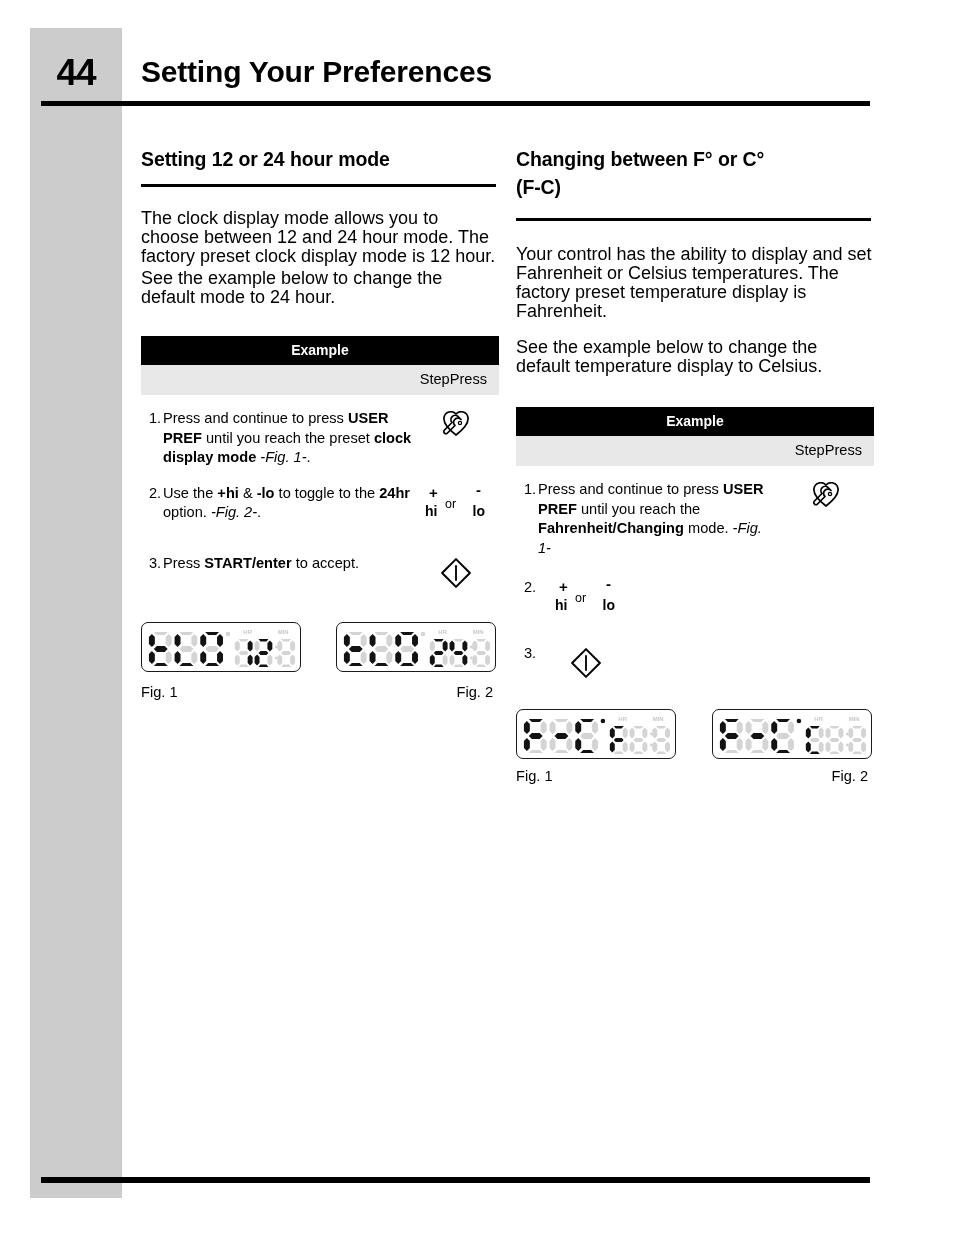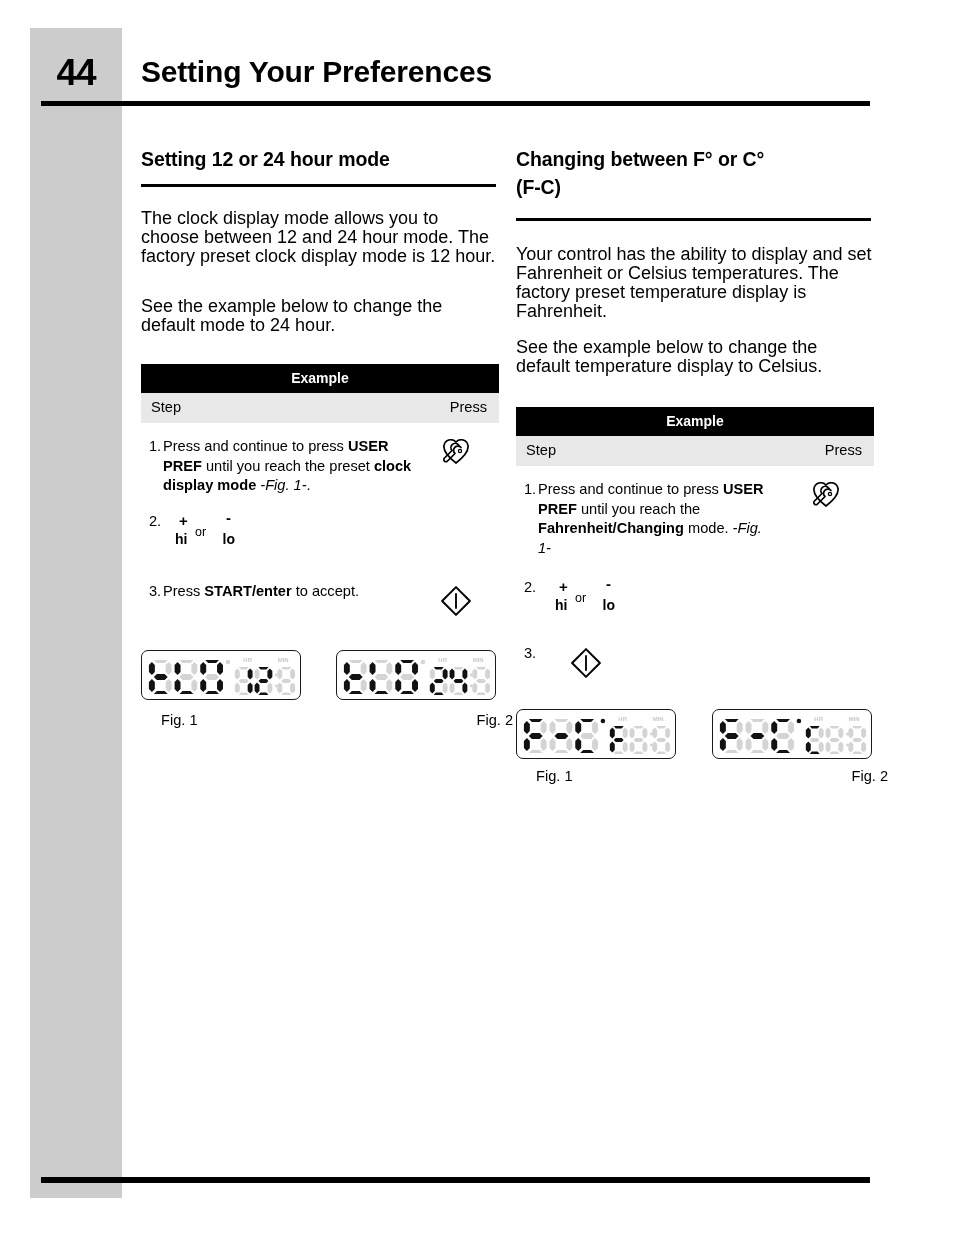--- a/index.html
+++ b/index.html
@@ -85,41 +85,41 @@
   }
   .col-left .sec-head-rule  { width: 355px; margin-top: 11px; }
   .col-right .sec-head-rule { width: 355px; margin-top: 17px; }
 
   .para {
     font-size: 18px;
     line-height: 19px;
     margin: 0;
   }
   .col-left .para-1  { margin-top: 22px; }
-  .col-left .para-2  { margin-top: 31px; }
+  .col-left .para-2  { margin-top: 3px; }
   .col-right .para-1 { margin-top: 24px; }
   .col-right .para-2 { margin-top: 17px; }
 
   
   .example-table { width: 358px; }
   .col-left  .example-table { margin-top: 29px; }
   .col-right .example-table { margin-top: 31px; }
 
   .tbl-title {
     background: #000000;
     color: #ffffff;
     font-size: 14px;
     font-weight: bold;
     text-align: center;
     padding: 6px 0 7px 0;
   }
   .tbl-subhead {
     background: #e8e8e8;
     display: flex;
-    justify-content: space-between;
+    justify-content: flex-end;
     font-size: 14.6px;
     padding: 6px 12px 8px 10px;
   }
 
   .steps { margin-top: 14px; }
   .step-row {
     display: flex;
     align-items: flex-start;
     min-height: 46px;
   }
@@ -196,21 +196,20 @@
   .lbl-off { fill: #c9c9c9; }
 
   .fig-caps {
     position: absolute;
     top: 62px;
     left: 0;
     width: 358px;
     display: flex;
     justify-content: space-between;
     font-size: 14.6px;
-    margin-left: 20px;
   }
   .col-right .fig-caps { top: 59px; }
   .fig-caps .cap-right { padding-right: 6px; text-align: right; }
 </style>
 </head>
 <body>
 
 <div class="gray-band"></div>
 <div class="page-number">44</div>
 <div class="page-title">Setting Your Preferences</div>
@@ -231,20 +230,222 @@
       <span>Step</span>
       <span>Press</span>
     </div>
   </div>
 
   <div class="steps">
 
     <div class="step-row step-1">
       <div class="step-num">1.</div>
       <div class="step-text"><span>Press and continue to press </span><b>USER PREF</b><span> until you reach the preset </span><b>clock display mode</b><span> </span><i>-Fig. 1-</i><span>.</span></div>
+      <div class="press-cell">
+        <svg class="icon-userpref" viewBox="0 0 60 52">
+          <path d="M30 6 C22 -2 8 1 6 13 C4 25 16 37 30 48 C44 37 56 25 54 13 C52 1 38 -2 30 6 Z" fill="none" stroke="#000" stroke-width="3.4"></path>
+          <path d="M40 17 a8.5 8.5 0 1 0 -12 12 L12 45 a4.5 4.5 0 0 1 -6 -6 L22 23 a8.5 8.5 0 0 1 12 -12 Z" fill="none" stroke="#000" stroke-width="3.4" stroke-linejoin="round"></path>
+          <circle cx="38" cy="24" r="3.2" fill="none" stroke="#000" stroke-width="2.6"></circle>
+        </svg>
+      </div>
+    </div>
+
+    <div class="step-row step-2">
+      <div class="step-num">2.</div>
+      <div class="step-text"><span>Use the </span><b>+hi</b><span> &amp; </span><b>-lo</b><span> to toggle to the </span><b>24hr</b><span> option. </span><i>-Fig. 2-</i><span>.</span></div>
+      <div class="press-cell">
+        <div class="icon-hilo">
+          <span class="plus">+</span>
+          <span class="minus">-</span>
+          <span class="hi">hi</span>
+          <span class="or">or</span>
+          <span class="lo">lo</span>
+        </div>
+      </div>
+    </div>
+
+    <div class="step-row step-3">
+      <div class="step-num">3.</div>
+      <div class="step-text"><span>Press </span><b>START/enter</b><span> to accept.</span></div>
+      <div class="press-cell">
+        <svg class="icon-start" viewBox="0 0 44 44">
+          <path d="M22 4 L40 22 L22 40 L4 22 Z" fill="none" stroke="#000" stroke-width="2.6" stroke-linejoin="round"></path>
+          <line x1="22" y1="12" x2="22" y2="32" stroke="#000" stroke-width="2.4"></line>
+        </svg>
+      </div>
+    </div>
+  </div>
+
+  <div class="figs">
+
+    <div class="lcd lcd-a">
+      <svg viewBox="0 0 160 48" preserveAspectRatio="none">
+
+        <g>
+          <polygon class="seg-off" points="12,9 26,9 23,12 15,12"></polygon>
+          <polygon class="seg-on" points="10,11 13,14 13,21 10,24 7,21 7,14"></polygon>
+          <polygon class="seg-off" points="27,11 30,14 30,21 27,24 24,21 24,14"></polygon>
+          <polygon class="seg-on" points="12,26 15,23 23,23 26,26 23,29 15,29"></polygon>
+          <polygon class="seg-on" points="10,28 13,31 13,38 10,41 7,38 7,31"></polygon>
+          <polygon class="seg-off" points="27,28 30,31 30,38 27,41 24,38 24,31"></polygon>
+          <polygon class="seg-on" points="12,43 26,43 23,40 15,40"></polygon>
+        </g>
+
+        <g>
+          <polygon class="seg-off" points="38,9 52,9 49,12 41,12"></polygon>
+          <polygon class="seg-on" points="36,11 39,14 39,21 36,24 33,21 33,14"></polygon>
+          <polygon class="seg-off" points="53,11 56,14 56,21 53,24 50,21 50,14"></polygon>
+          <polygon class="seg-off" points="38,26 41,23 49,23 52,26 49,29 41,29"></polygon>
+          <polygon class="seg-on" points="36,28 39,31 39,38 36,41 33,38 33,31"></polygon>
+          <polygon class="seg-off" points="53,28 56,31 56,38 53,41 50,38 50,31"></polygon>
+          <polygon class="seg-on" points="38,43 52,43 49,40 41,40"></polygon>
+        </g>
+
+        <g>
+          <polygon class="seg-on" points="64,9 78,9 75,12 67,12"></polygon>
+          <polygon class="seg-on" points="62,11 65,14 65,21 62,24 59,21 59,14"></polygon>
+          <polygon class="seg-on" points="79,11 82,14 82,21 79,24 76,21 76,14"></polygon>
+          <polygon class="seg-off" points="64,26 67,23 75,23 78,26 75,29 67,29"></polygon>
+          <polygon class="seg-on" points="62,28 65,31 65,38 62,41 59,38 59,31"></polygon>
+          <polygon class="seg-on" points="79,28 82,31 82,38 79,41 76,38 76,31"></polygon>
+          <polygon class="seg-on" points="64,43 78,43 75,40 67,40"></polygon>
+        </g>
+        <circle class="seg-off" cx="87" cy="11" r="2.3"></circle>
+        <text class="lbl-off" x="107" y="11" font-family="Liberation Sans, sans-serif" font-size="6" font-weight="bold" text-anchor="middle">HR</text>
+        <text class="lbl-off" x="143" y="11" font-family="Liberation Sans, sans-serif" font-size="6" font-weight="bold" text-anchor="middle">MIN</text>
+
+        <g>
+          <polygon class="seg-off" points="98,16 108,16 106,18.5 100,18.5"></polygon>
+          <polygon class="seg-off" points="96.5,17.5 99,20 99,26 96.5,28.5 94,26 94,20"></polygon>
+          <polygon class="seg-on" points="109.5,17.5 112,20 112,26 109.5,28.5 107,26 107,20"></polygon>
+          <polygon class="seg-off" points="98,30 100,28 106,28 108,30 106,32 100,32"></polygon>
+          <polygon class="seg-off" points="96.5,31.5 99,34 99,40 96.5,42.5 94,40 94,34"></polygon>
+          <polygon class="seg-on" points="109.5,31.5 112,34 112,40 109.5,42.5 107,40 107,34"></polygon>
+          <polygon class="seg-off" points="98,44 108,44 106,41.5 100,41.5"></polygon>
+        </g>
+
+        <g>
+          <polygon class="seg-on" points="118,16 128,16 126,18.5 120,18.5"></polygon>
+          <polygon class="seg-off" points="116.5,17.5 119,20 119,26 116.5,28.5 114,26 114,20"></polygon>
+          <polygon class="seg-on" points="129.5,17.5 132,20 132,26 129.5,28.5 127,26 127,20"></polygon>
+          <polygon class="seg-on" points="118,30 120,28 126,28 128,30 126,32 120,32"></polygon>
+          <polygon class="seg-on" points="116.5,31.5 119,34 119,40 116.5,42.5 114,40 114,34"></polygon>
+          <polygon class="seg-off" points="129.5,31.5 132,34 132,40 129.5,42.5 127,40 127,34"></polygon>
+          <polygon class="seg-on" points="118,44 128,44 126,41.5 120,41.5"></polygon>
+        </g>
+        <circle class="seg-off" cx="136" cy="24" r="1.4"></circle>
+        <circle class="seg-off" cx="136" cy="35" r="1.4"></circle>
+
+        <g>
+          <polygon class="seg-off" points="141,16 151,16 149,18.5 143,18.5"></polygon>
+          <polygon class="seg-off" points="139.5,17.5 142,20 142,26 139.5,28.5 137,26 137,20"></polygon>
+          <polygon class="seg-off" points="152.5,17.5 155,20 155,26 152.5,28.5 150,26 150,20"></polygon>
+          <polygon class="seg-off" points="141,30 143,28 149,28 151,30 149,32 143,32"></polygon>
+          <polygon class="seg-off" points="139.5,31.5 142,34 142,40 139.5,42.5 137,40 137,34"></polygon>
+          <polygon class="seg-off" points="152.5,31.5 155,34 155,40 152.5,42.5 150,40 150,34"></polygon>
+          <polygon class="seg-off" points="141,44 151,44 149,41.5 143,41.5"></polygon>
+        </g>
+      </svg>
+    </div>
+
+    <div class="lcd lcd-b">
+      <svg viewBox="0 0 160 48" preserveAspectRatio="none">
+        <g>
+          <polygon class="seg-off" points="12,9 26,9 23,12 15,12"></polygon>
+          <polygon class="seg-on" points="10,11 13,14 13,21 10,24 7,21 7,14"></polygon>
+          <polygon class="seg-off" points="27,11 30,14 30,21 27,24 24,21 24,14"></polygon>
+          <polygon class="seg-on" points="12,26 15,23 23,23 26,26 23,29 15,29"></polygon>
+          <polygon class="seg-on" points="10,28 13,31 13,38 10,41 7,38 7,31"></polygon>
+          <polygon class="seg-off" points="27,28 30,31 30,38 27,41 24,38 24,31"></polygon>
+          <polygon class="seg-on" points="12,43 26,43 23,40 15,40"></polygon>
+        </g>
+        <g>
+          <polygon class="seg-off" points="38,9 52,9 49,12 41,12"></polygon>
+          <polygon class="seg-on" points="36,11 39,14 39,21 36,24 33,21 33,14"></polygon>
+          <polygon class="seg-off" points="53,11 56,14 56,21 53,24 50,21 50,14"></polygon>
+          <polygon class="seg-off" points="38,26 41,23 49,23 52,26 49,29 41,29"></polygon>
+          <polygon class="seg-on" points="36,28 39,31 39,38 36,41 33,38 33,31"></polygon>
+          <polygon class="seg-off" points="53,28 56,31 56,38 53,41 50,38 50,31"></polygon>
+          <polygon class="seg-on" points="38,43 52,43 49,40 41,40"></polygon>
+        </g>
+        <g>
+          <polygon class="seg-on" points="64,9 78,9 75,12 67,12"></polygon>
+          <polygon class="seg-on" points="62,11 65,14 65,21 62,24 59,21 59,14"></polygon>
+          <polygon class="seg-on" points="79,11 82,14 82,21 79,24 76,21 76,14"></polygon>
+          <polygon class="seg-off" points="64,26 67,23 75,23 78,26 75,29 67,29"></polygon>
+          <polygon class="seg-on" points="62,28 65,31 65,38 62,41 59,38 59,31"></polygon>
+          <polygon class="seg-on" points="79,28 82,31 82,38 79,41 76,38 76,31"></polygon>
+          <polygon class="seg-on" points="64,43 78,43 75,40 67,40"></polygon>
+        </g>
+        <circle class="seg-off" cx="87" cy="11" r="2.3"></circle>
+        <text class="lbl-off" x="107" y="11" font-family="Liberation Sans, sans-serif" font-size="6" font-weight="bold" text-anchor="middle">HR</text>
+        <text class="lbl-off" x="143" y="11" font-family="Liberation Sans, sans-serif" font-size="6" font-weight="bold" text-anchor="middle">MIN</text>
+
+        <g>
+          <polygon class="seg-on" points="98,16 108,16 106,18.5 100,18.5"></polygon>
+          <polygon class="seg-off" points="96.5,17.5 99,20 99,26 96.5,28.5 94,26 94,20"></polygon>
+          <polygon class="seg-on" points="109.5,17.5 112,20 112,26 109.5,28.5 107,26 107,20"></polygon>
+          <polygon class="seg-on" points="98,30 100,28 106,28 108,30 106,32 100,32"></polygon>
+          <polygon class="seg-on" points="96.5,31.5 99,34 99,40 96.5,42.5 94,40 94,34"></polygon>
+          <polygon class="seg-off" points="109.5,31.5 112,34 112,40 109.5,42.5 107,40 107,34"></polygon>
+          <polygon class="seg-on" points="98,44 108,44 106,41.5 100,41.5"></polygon>
+        </g>
+
+        <g>
+          <polygon class="seg-off" points="118,16 128,16 126,18.5 120,18.5"></polygon>
+          <polygon class="seg-on" points="116.5,17.5 119,20 119,26 116.5,28.5 114,26 114,20"></polygon>
+          <polygon class="seg-on" points="129.5,17.5 132,20 132,26 129.5,28.5 127,26 127,20"></polygon>
+          <polygon class="seg-on" points="118,30 120,28 126,28 128,30 126,32 120,32"></polygon>
+          <polygon class="seg-off" points="116.5,31.5 119,34 119,40 116.5,42.5 114,40 114,34"></polygon>
+          <polygon class="seg-on" points="129.5,31.5 132,34 132,40 129.5,42.5 127,40 127,34"></polygon>
+          <polygon class="seg-off" points="118,44 128,44 126,41.5 120,41.5"></polygon>
+        </g>
+        <circle class="seg-off" cx="136" cy="24" r="1.4"></circle>
+        <circle class="seg-off" cx="136" cy="35" r="1.4"></circle>
+        <g>
+          <polygon class="seg-off" points="141,16 151,16 149,18.5 143,18.5"></polygon>
+          <polygon class="seg-off" points="139.5,17.5 142,20 142,26 139.5,28.5 137,26 137,20"></polygon>
+          <polygon class="seg-off" points="152.5,17.5 155,20 155,26 152.5,28.5 150,26 150,20"></polygon>
+          <polygon class="seg-off" points="141,30 143,28 149,28 151,30 149,32 143,32"></polygon>
+          <polygon class="seg-off" points="139.5,31.5 142,34 142,40 139.5,42.5 137,40 137,34"></polygon>
+          <polygon class="seg-off" points="152.5,31.5 155,34 155,40 152.5,42.5 150,40 150,34"></polygon>
+          <polygon class="seg-off" points="141,44 151,44 149,41.5 143,41.5"></polygon>
+        </g>
+      </svg>
+    </div>
+
+    <div class="fig-caps">
+      <span>Fig. 1</span>
+      <span class="cap-right">Fig. 2</span>
+    </div>
+  </div>
+</div>
+
+<div class="col col-right">
+
+  <div class="sec-head">Changing between F° or C°</div>
+  <div class="sec-head">(F-C)</div>
+  <div class="sec-head-rule"></div>
+
+  <p class="para para-1">Your control has the ability to display and set Fahrenheit or Celsius temperatures. The factory preset temperature display is Fahrenheit.</p>
+  <p class="para para-2">See the example below to change the default temperature display to Celsius.</p>
+
+  <div class="example-table">
+    <div class="tbl-title">Example</div>
+    <div class="tbl-subhead">
+      <span>Step</span>
+      <span>Press</span>
+    </div>
+  </div>
+
+  <div class="steps">
+
+    <div class="step-row step-1">
+      <div class="step-num">1.</div>
+      <div class="step-text"><span>Press and continue to press </span><b>USER PREF</b><span> until you reach the </span><b>Fahrenheit/Changing</b><span> mode. </span><i>-Fig. 1-</i></div>
       <div class="press-cell">
         <svg class="icon-userpref" viewBox="0 0 60 52">
           <path d="M30 6 C22 -2 8 1 6 13 C4 25 16 37 30 48 C44 37 56 25 54 13 C52 1 38 -2 30 6 Z" fill="none" stroke="#000" stroke-width="3.4"></path>
           <path d="M40 17 a8.5 8.5 0 1 0 -12 12 L12 45 a4.5 4.5 0 0 1 -6 -6 L22 23 a8.5 8.5 0 0 1 12 -12 Z" fill="none" stroke="#000" stroke-width="3.4" stroke-linejoin="round"></path>
           <circle cx="38" cy="24" r="3.2" fill="none" stroke="#000" stroke-width="2.6"></circle>
         </svg>
       </div>
     </div>
 
     <div class="step-row step-2">
@@ -255,152 +456,148 @@
           <span class="minus">-</span>
           <span class="hi">hi</span>
           <span class="or">or</span>
           <span class="lo">lo</span>
         </div>
       </div>
     </div>
 
     <div class="step-row step-3">
       <div class="step-num">3.</div>
-      <div class="step-text"><span>Press </span><b>START/enter</b><span> to accept.</span></div>
       <div class="press-cell">
         <svg class="icon-start" viewBox="0 0 44 44">
           <path d="M22 4 L40 22 L22 40 L4 22 Z" fill="none" stroke="#000" stroke-width="2.6" stroke-linejoin="round"></path>
           <line x1="22" y1="12" x2="22" y2="32" stroke="#000" stroke-width="2.4"></line>
         </svg>
       </div>
     </div>
   </div>
 
   <div class="figs">
 
     <div class="lcd lcd-a">
       <svg viewBox="0 0 160 48" preserveAspectRatio="none">
 
         <g>
-          <polygon class="seg-off" points="12,9 26,9 23,12 15,12"></polygon>
+          <polygon class="seg-on" points="12,9 26,9 23,12 15,12"></polygon>
           <polygon class="seg-on" points="10,11 13,14 13,21 10,24 7,21 7,14"></polygon>
           <polygon class="seg-off" points="27,11 30,14 30,21 27,24 24,21 24,14"></polygon>
           <polygon class="seg-on" points="12,26 15,23 23,23 26,26 23,29 15,29"></polygon>
           <polygon class="seg-on" points="10,28 13,31 13,38 10,41 7,38 7,31"></polygon>
           <polygon class="seg-off" points="27,28 30,31 30,38 27,41 24,38 24,31"></polygon>
-          <polygon class="seg-on" points="12,43 26,43 23,40 15,40"></polygon>
+          <polygon class="seg-off" points="12,43 26,43 23,40 15,40"></polygon>
         </g>
 
         <g>
           <polygon class="seg-off" points="38,9 52,9 49,12 41,12"></polygon>
-          <polygon class="seg-on" points="36,11 39,14 39,21 36,24 33,21 33,14"></polygon>
+          <polygon class="seg-off" points="36,11 39,14 39,21 36,24 33,21 33,14"></polygon>
           <polygon class="seg-off" points="53,11 56,14 56,21 53,24 50,21 50,14"></polygon>
-          <polygon class="seg-off" points="38,26 41,23 49,23 52,26 49,29 41,29"></polygon>
-          <polygon class="seg-on" points="36,28 39,31 39,38 36,41 33,38 33,31"></polygon>
+          <polygon class="seg-on" points="38,26 41,23 49,23 52,26 49,29 41,29"></polygon>
+          <polygon class="seg-off" points="36,28 39,31 39,38 36,41 33,38 33,31"></polygon>
           <polygon class="seg-off" points="53,28 56,31 56,38 53,41 50,38 50,31"></polygon>
-          <polygon class="seg-on" points="38,43 52,43 49,40 41,40"></polygon>
+          <polygon class="seg-off" points="38,43 52,43 49,40 41,40"></polygon>
         </g>
 
         <g>
           <polygon class="seg-on" points="64,9 78,9 75,12 67,12"></polygon>
           <polygon class="seg-on" points="62,11 65,14 65,21 62,24 59,21 59,14"></polygon>
-          <polygon class="seg-on" points="79,11 82,14 82,21 79,24 76,21 76,14"></polygon>
+          <polygon class="seg-off" points="79,11 82,14 82,21 79,24 76,21 76,14"></polygon>
           <polygon class="seg-off" points="64,26 67,23 75,23 78,26 75,29 67,29"></polygon>
           <polygon class="seg-on" points="62,28 65,31 65,38 62,41 59,38 59,31"></polygon>
-          <polygon class="seg-on" points="79,28 82,31 82,38 79,41 76,38 76,31"></polygon>
+          <polygon class="seg-off" points="79,28 82,31 82,38 79,41 76,38 76,31"></polygon>
           <polygon class="seg-on" points="64,43 78,43 75,40 67,40"></polygon>
         </g>
-        <circle class="seg-off" cx="87" cy="11" r="2.3"></circle>
+        <circle class="seg-on" cx="87" cy="11" r="2.3"></circle>
         <text class="lbl-off" x="107" y="11" font-family="Liberation Sans, sans-serif" font-size="6" font-weight="bold" text-anchor="middle">HR</text>
         <text class="lbl-off" x="143" y="11" font-family="Liberation Sans, sans-serif" font-size="6" font-weight="bold" text-anchor="middle">MIN</text>
 
         <g>
-          <polygon class="seg-off" points="98,16 108,16 106,18.5 100,18.5"></polygon>
-          <polygon class="seg-off" points="96.5,17.5 99,20 99,26 96.5,28.5 94,26 94,20"></polygon>
-          <polygon class="seg-on" points="109.5,17.5 112,20 112,26 109.5,28.5 107,26 107,20"></polygon>
-          <polygon class="seg-off" points="98,30 100,28 106,28 108,30 106,32 100,32"></polygon>
-          <polygon class="seg-off" points="96.5,31.5 99,34 99,40 96.5,42.5 94,40 94,34"></polygon>
-          <polygon class="seg-on" points="109.5,31.5 112,34 112,40 109.5,42.5 107,40 107,34"></polygon>
+          <polygon class="seg-on" points="98,16 108,16 106,18.5 100,18.5"></polygon>
+          <polygon class="seg-on" points="96.5,17.5 99,20 99,26 96.5,28.5 94,26 94,20"></polygon>
+          <polygon class="seg-off" points="109.5,17.5 112,20 112,26 109.5,28.5 107,26 107,20"></polygon>
+          <polygon class="seg-on" points="98,30 100,28 106,28 108,30 106,32 100,32"></polygon>
+          <polygon class="seg-on" points="96.5,31.5 99,34 99,40 96.5,42.5 94,40 94,34"></polygon>
+          <polygon class="seg-off" points="109.5,31.5 112,34 112,40 109.5,42.5 107,40 107,34"></polygon>
           <polygon class="seg-off" points="98,44 108,44 106,41.5 100,41.5"></polygon>
         </g>
-
-        <g>
-          <polygon class="seg-on" points="118,16 128,16 126,18.5 120,18.5"></polygon>
+        <g>
+          <polygon class="seg-off" points="118,16 128,16 126,18.5 120,18.5"></polygon>
           <polygon class="seg-off" points="116.5,17.5 119,20 119,26 116.5,28.5 114,26 114,20"></polygon>
-          <polygon class="seg-on" points="129.5,17.5 132,20 132,26 129.5,28.5 127,26 127,20"></polygon>
-          <polygon class="seg-on" points="118,30 120,28 126,28 128,30 126,32 120,32"></polygon>
-          <polygon class="seg-on" points="116.5,31.5 119,34 119,40 116.5,42.5 114,40 114,34"></polygon>
+          <polygon class="seg-off" points="129.5,17.5 132,20 132,26 129.5,28.5 127,26 127,20"></polygon>
+          <polygon class="seg-off" points="118,30 120,28 126,28 128,30 126,32 120,32"></polygon>
+          <polygon class="seg-off" points="116.5,31.5 119,34 119,40 116.5,42.5 114,40 114,34"></polygon>
           <polygon class="seg-off" points="129.5,31.5 132,34 132,40 129.5,42.5 127,40 127,34"></polygon>
-          <polygon class="seg-on" points="118,44 128,44 126,41.5 120,41.5"></polygon>
+          <polygon class="seg-off" points="118,44 128,44 126,41.5 120,41.5"></polygon>
         </g>
         <circle class="seg-off" cx="136" cy="24" r="1.4"></circle>
         <circle class="seg-off" cx="136" cy="35" r="1.4"></circle>
-
         <g>
           <polygon class="seg-off" points="141,16 151,16 149,18.5 143,18.5"></polygon>
           <polygon class="seg-off" points="139.5,17.5 142,20 142,26 139.5,28.5 137,26 137,20"></polygon>
           <polygon class="seg-off" points="152.5,17.5 155,20 155,26 152.5,28.5 150,26 150,20"></polygon>
           <polygon class="seg-off" points="141,30 143,28 149,28 151,30 149,32 143,32"></polygon>
           <polygon class="seg-off" points="139.5,31.5 142,34 142,40 139.5,42.5 137,40 137,34"></polygon>
           <polygon class="seg-off" points="152.5,31.5 155,34 155,40 152.5,42.5 150,40 150,34"></polygon>
           <polygon class="seg-off" points="141,44 151,44 149,41.5 143,41.5"></polygon>
         </g>
       </svg>
     </div>
 
     <div class="lcd lcd-b">
       <svg viewBox="0 0 160 48" preserveAspectRatio="none">
         <g>
-          <polygon class="seg-off" points="12,9 26,9 23,12 15,12"></polygon>
+          <polygon class="seg-on" points="12,9 26,9 23,12 15,12"></polygon>
           <polygon class="seg-on" points="10,11 13,14 13,21 10,24 7,21 7,14"></polygon>
           <polygon class="seg-off" points="27,11 30,14 30,21 27,24 24,21 24,14"></polygon>
           <polygon class="seg-on" points="12,26 15,23 23,23 26,26 23,29 15,29"></polygon>
           <polygon class="seg-on" points="10,28 13,31 13,38 10,41 7,38 7,31"></polygon>
           <polygon class="seg-off" points="27,28 30,31 30,38 27,41 24,38 24,31"></polygon>
-          <polygon class="seg-on" points="12,43 26,43 23,40 15,40"></polygon>
+          <polygon class="seg-off" points="12,43 26,43 23,40 15,40"></polygon>
         </g>
         <g>
           <polygon class="seg-off" points="38,9 52,9 49,12 41,12"></polygon>
-          <polygon class="seg-on" points="36,11 39,14 39,21 36,24 33,21 33,14"></polygon>
+          <polygon class="seg-off" points="36,11 39,14 39,21 36,24 33,21 33,14"></polygon>
           <polygon class="seg-off" points="53,11 56,14 56,21 53,24 50,21 50,14"></polygon>
-          <polygon class="seg-off" points="38,26 41,23 49,23 52,26 49,29 41,29"></polygon>
-          <polygon class="seg-on" points="36,28 39,31 39,38 36,41 33,38 33,31"></polygon>
+          <polygon class="seg-on" points="38,26 41,23 49,23 52,26 49,29 41,29"></polygon>
+          <polygon class="seg-off" points="36,28 39,31 39,38 36,41 33,38 33,31"></polygon>
           <polygon class="seg-off" points="53,28 56,31 56,38 53,41 50,38 50,31"></polygon>
-          <polygon class="seg-on" points="38,43 52,43 49,40 41,40"></polygon>
+          <polygon class="seg-off" points="38,43 52,43 49,40 41,40"></polygon>
         </g>
         <g>
           <polygon class="seg-on" points="64,9 78,9 75,12 67,12"></polygon>
           <polygon class="seg-on" points="62,11 65,14 65,21 62,24 59,21 59,14"></polygon>
-          <polygon class="seg-on" points="79,11 82,14 82,21 79,24 76,21 76,14"></polygon>
+          <polygon class="seg-off" points="79,11 82,14 82,21 79,24 76,21 76,14"></polygon>
           <polygon class="seg-off" points="64,26 67,23 75,23 78,26 75,29 67,29"></polygon>
           <polygon class="seg-on" points="62,28 65,31 65,38 62,41 59,38 59,31"></polygon>
-          <polygon class="seg-on" points="79,28 82,31 82,38 79,41 76,38 76,31"></polygon>
+          <polygon class="seg-off" points="79,28 82,31 82,38 79,41 76,38 76,31"></polygon>
           <polygon class="seg-on" points="64,43 78,43 75,40 67,40"></polygon>
         </g>
-        <circle class="seg-off" cx="87" cy="11" r="2.3"></circle>
+        <circle class="seg-on" cx="87" cy="11" r="2.3"></circle>
         <text class="lbl-off" x="107" y="11" font-family="Liberation Sans, sans-serif" font-size="6" font-weight="bold" text-anchor="middle">HR</text>
         <text class="lbl-off" x="143" y="11" font-family="Liberation Sans, sans-serif" font-size="6" font-weight="bold" text-anchor="middle">MIN</text>
 
         <g>
           <polygon class="seg-on" points="98,16 108,16 106,18.5 100,18.5"></polygon>
-          <polygon class="seg-off" points="96.5,17.5 99,20 99,26 96.5,28.5 94,26 94,20"></polygon>
-          <polygon class="seg-on" points="109.5,17.5 112,20 112,26 109.5,28.5 107,26 107,20"></polygon>
-          <polygon class="seg-on" points="98,30 100,28 106,28 108,30 106,32 100,32"></polygon>
+          <polygon class="seg-on" points="96.5,17.5 99,20 99,26 96.5,28.5 94,26 94,20"></polygon>
+          <polygon class="seg-off" points="109.5,17.5 112,20 112,26 109.5,28.5 107,26 107,20"></polygon>
+          <polygon class="seg-off" points="98,30 100,28 106,28 108,30 106,32 100,32"></polygon>
           <polygon class="seg-on" points="96.5,31.5 99,34 99,40 96.5,42.5 94,40 94,34"></polygon>
           <polygon class="seg-off" points="109.5,31.5 112,34 112,40 109.5,42.5 107,40 107,34"></polygon>
           <polygon class="seg-on" points="98,44 108,44 106,41.5 100,41.5"></polygon>
         </g>
-
         <g>
           <polygon class="seg-off" points="118,16 128,16 126,18.5 120,18.5"></polygon>
-          <polygon class="seg-on" points="116.5,17.5 119,20 119,26 116.5,28.5 114,26 114,20"></polygon>
-          <polygon class="seg-on" points="129.5,17.5 132,20 132,26 129.5,28.5 127,26 127,20"></polygon>
-          <polygon class="seg-on" points="118,30 120,28 126,28 128,30 126,32 120,32"></polygon>
+          <polygon class="seg-off" points="116.5,17.5 119,20 119,26 116.5,28.5 114,26 114,20"></polygon>
+          <polygon class="seg-off" points="129.5,17.5 132,20 132,26 129.5,28.5 127,26 127,20"></polygon>
+          <polygon class="seg-off" points="118,30 120,28 126,28 128,30 126,32 120,32"></polygon>
           <polygon class="seg-off" points="116.5,31.5 119,34 119,40 116.5,42.5 114,40 114,34"></polygon>
-          <polygon class="seg-on" points="129.5,31.5 132,34 132,40 129.5,42.5 127,40 127,34"></polygon>
+          <polygon class="seg-off" points="129.5,31.5 132,34 132,40 129.5,42.5 127,40 127,34"></polygon>
           <polygon class="seg-off" points="118,44 128,44 126,41.5 120,41.5"></polygon>
         </g>
         <circle class="seg-off" cx="136" cy="24" r="1.4"></circle>
         <circle class="seg-off" cx="136" cy="35" r="1.4"></circle>
         <g>
           <polygon class="seg-off" points="141,16 151,16 149,18.5 143,18.5"></polygon>
           <polygon class="seg-off" points="139.5,17.5 142,20 142,26 139.5,28.5 137,26 137,20"></polygon>
           <polygon class="seg-off" points="152.5,17.5 155,20 155,26 152.5,28.5 150,26 150,20"></polygon>
           <polygon class="seg-off" points="141,30 143,28 149,28 151,30 149,32 143,32"></polygon>
           <polygon class="seg-off" points="139.5,31.5 142,34 142,40 139.5,42.5 137,40 137,34"></polygon>
@@ -410,208 +607,11 @@
       </svg>
     </div>
 
     <div class="fig-caps">
       <span>Fig. 1</span>
       <span class="cap-right">Fig. 2</span>
     </div>
   </div>
 </div>
 
-<div class="col col-right">
-
-  <div class="sec-head">Changing between F° or C°</div>
-  <div class="sec-head">(F-C)</div>
-  <div class="sec-head-rule"></div>
-
-  <p class="para para-1">Your control has the ability to display and set Fahrenheit or Celsius temperatures. The factory preset temperature display is Fahrenheit.</p>
-  <p class="para para-2">See the example below to change the default temperature display to Celsius.</p>
-
-  <div class="example-table">
-    <div class="tbl-title">Example</div>
-    <div class="tbl-subhead">
-      <span>Step</span>
-      <span>Press</span>
-    </div>
-  </div>
-
-  <div class="steps">
-
-    <div class="step-row step-1">
-      <div class="step-num">1.</div>
-      <div class="step-text"><span>Press and continue to press </span><b>USER PREF</b><span> until you reach the </span><b>Fahrenheit/Changing</b><span> mode. </span><i>-Fig. 1-</i></div>
-      <div class="press-cell">
-        <svg class="icon-userpref" viewBox="0 0 60 52">
-          <path d="M30 6 C22 -2 8 1 6 13 C4 25 16 37 30 48 C44 37 56 25 54 13 C52 1 38 -2 30 6 Z" fill="none" stroke="#000" stroke-width="3.4"></path>
-          <path d="M40 17 a8.5 8.5 0 1 0 -12 12 L12 45 a4.5 4.5 0 0 1 -6 -6 L22 23 a8.5 8.5 0 0 1 12 -12 Z" fill="none" stroke="#000" stroke-width="3.4" stroke-linejoin="round"></path>
-          <circle cx="38" cy="24" r="3.2" fill="none" stroke="#000" stroke-width="2.6"></circle>
-        </svg>
-      </div>
-    </div>
-
-    <div class="step-row step-2">
-      <div class="step-num">2.</div>
-      <div class="press-cell">
-        <div class="icon-hilo">
-          <span class="plus">+</span>
-          <span class="minus">-</span>
-          <span class="hi">hi</span>
-          <span class="or">or</span>
-          <span class="lo">lo</span>
-        </div>
-      </div>
-    </div>
-
-    <div class="step-row step-3">
-      <div class="step-num">3.</div>
-      <div class="press-cell">
-        <svg class="icon-start" viewBox="0 0 44 44">
-          <path d="M22 4 L40 22 L22 40 L4 22 Z" fill="none" stroke="#000" stroke-width="2.6" stroke-linejoin="round"></path>
-          <line x1="22" y1="12" x2="22" y2="32" stroke="#000" stroke-width="2.4"></line>
-        </svg>
-      </div>
-    </div>
-  </div>
-
-  <div class="figs">
-
-    <div class="lcd lcd-a">
-      <svg viewBox="0 0 160 48" preserveAspectRatio="none">
-
-        <g>
-          <polygon class="seg-on" points="12,9 26,9 23,12 15,12"></polygon>
-          <polygon class="seg-on" points="10,11 13,14 13,21 10,24 7,21 7,14"></polygon>
-          <polygon class="seg-off" points="27,11 30,14 30,21 27,24 24,21 24,14"></polygon>
-          <polygon class="seg-on" points="12,26 15,23 23,23 26,26 23,29 15,29"></polygon>
-          <polygon class="seg-on" points="10,28 13,31 13,38 10,41 7,38 7,31"></polygon>
-          <polygon class="seg-off" points="27,28 30,31 30,38 27,41 24,38 24,31"></polygon>
-          <polygon class="seg-off" points="12,43 26,43 23,40 15,40"></polygon>
-        </g>
-
-        <g>
-          <polygon class="seg-off" points="38,9 52,9 49,12 41,12"></polygon>
-          <polygon class="seg-off" points="36,11 39,14 39,21 36,24 33,21 33,14"></polygon>
-          <polygon class="seg-off" points="53,11 56,14 56,21 53,24 50,21 50,14"></polygon>
-          <polygon class="seg-on" points="38,26 41,23 49,23 52,26 49,29 41,29"></polygon>
-          <polygon class="seg-off" points="36,28 39,31 39,38 36,41 33,38 33,31"></polygon>
-          <polygon class="seg-off" points="53,28 56,31 56,38 53,41 50,38 50,31"></polygon>
-          <polygon class="seg-off" points="38,43 52,43 49,40 41,40"></polygon>
-        </g>
-
-        <g>
-          <polygon class="seg-on" points="64,9 78,9 75,12 67,12"></polygon>
-          <polygon class="seg-on" points="62,11 65,14 65,21 62,24 59,21 59,14"></polygon>
-          <polygon class="seg-off" points="79,11 82,14 82,21 79,24 76,21 76,14"></polygon>
-          <polygon class="seg-off" points="64,26 67,23 75,23 78,26 75,29 67,29"></polygon>
-          <polygon class="seg-on" points="62,28 65,31 65,38 62,41 59,38 59,31"></polygon>
-          <polygon class="seg-off" points="79,28 82,31 82,38 79,41 76,38 76,31"></polygon>
-          <polygon class="seg-on" points="64,43 78,43 75,40 67,40"></polygon>
-        </g>
-        <circle class="seg-on" cx="87" cy="11" r="2.3"></circle>
-        <text class="lbl-off" x="107" y="11" font-family="Liberation Sans, sans-serif" font-size="6" font-weight="bold" text-anchor="middle">HR</text>
-        <text class="lbl-off" x="143" y="11" font-family="Liberation Sans, sans-serif" font-size="6" font-weight="bold" text-anchor="middle">MIN</text>
-
-        <g>
-          <polygon class="seg-on" points="98,16 108,16 106,18.5 100,18.5"></polygon>
-          <polygon class="seg-on" points="96.5,17.5 99,20 99,26 96.5,28.5 94,26 94,20"></polygon>
-          <polygon class="seg-off" points="109.5,17.5 112,20 112,26 109.5,28.5 107,26 107,20"></polygon>
-          <polygon class="seg-on" points="98,30 100,28 106,28 108,30 106,32 100,32"></polygon>
-          <polygon class="seg-on" points="96.5,31.5 99,34 99,40 96.5,42.5 94,40 94,34"></polygon>
-          <polygon class="seg-off" points="109.5,31.5 112,34 112,40 109.5,42.5 107,40 107,34"></polygon>
-          <polygon class="seg-off" points="98,44 108,44 106,41.5 100,41.5"></polygon>
-        </g>
-        <g>
-          <polygon class="seg-off" points="118,16 128,16 126,18.5 120,18.5"></polygon>
-          <polygon class="seg-off" points="116.5,17.5 119,20 119,26 116.5,28.5 114,26 114,20"></polygon>
-          <polygon class="seg-off" points="129.5,17.5 132,20 132,26 129.5,28.5 127,26 127,20"></polygon>
-          <polygon class="seg-off" points="118,30 120,28 126,28 128,30 126,32 120,32"></polygon>
-          <polygon class="seg-off" points="116.5,31.5 119,34 119,40 116.5,42.5 114,40 114,34"></polygon>
-          <polygon class="seg-off" points="129.5,31.5 132,34 132,40 129.5,42.5 127,40 127,34"></polygon>
-          <polygon class="seg-off" points="118,44 128,44 126,41.5 120,41.5"></polygon>
-        </g>
-        <circle class="seg-off" cx="136" cy="24" r="1.4"></circle>
-        <circle class="seg-off" cx="136" cy="35" r="1.4"></circle>
-        <g>
-          <polygon class="seg-off" points="141,16 151,16 149,18.5 143,18.5"></polygon>
-          <polygon class="seg-off" points="139.5,17.5 142,20 142,26 139.5,28.5 137,26 137,20"></polygon>
-          <polygon class="seg-off" points="152.5,17.5 155,20 155,26 152.5,28.5 150,26 150,20"></polygon>
-          <polygon class="seg-off" points="141,30 143,28 149,28 151,30 149,32 143,32"></polygon>
-          <polygon class="seg-off" points="139.5,31.5 142,34 142,40 139.5,42.5 137,40 137,34"></polygon>
-          <polygon class="seg-off" points="152.5,31.5 155,34 155,40 152.5,42.5 150,40 150,34"></polygon>
-          <polygon class="seg-off" points="141,44 151,44 149,41.5 143,41.5"></polygon>
-        </g>
-      </svg>
-    </div>
-
-    <div class="lcd lcd-b">
-      <svg viewBox="0 0 160 48" preserveAspectRatio="none">
-        <g>
-          <polygon class="seg-on" points="12,9 26,9 23,12 15,12"></polygon>
-          <polygon class="seg-on" points="10,11 13,14 13,21 10,24 7,21 7,14"></polygon>
-          <polygon class="seg-off" points="27,11 30,14 30,21 27,24 24,21 24,14"></polygon>
-          <polygon class="seg-on" points="12,26 15,23 23,23 26,26 23,29 15,29"></polygon>
-          <polygon class="seg-on" points="10,28 13,31 13,38 10,41 7,38 7,31"></polygon>
-          <polygon class="seg-off" points="27,28 30,31 30,38 27,41 24,38 24,31"></polygon>
-          <polygon class="seg-off" points="12,43 26,43 23,40 15,40"></polygon>
-        </g>
-        <g>
-          <polygon class="seg-off" points="38,9 52,9 49,12 41,12"></polygon>
-          <polygon class="seg-off" points="36,11 39,14 39,21 36,24 33,21 33,14"></polygon>
-          <polygon class="seg-off" points="53,11 56,14 56,21 53,24 50,21 50,14"></polygon>
-          <polygon class="seg-on" points="38,26 41,23 49,23 52,26 49,29 41,29"></polygon>
-          <polygon class="seg-off" points="36,28 39,31 39,38 36,41 33,38 33,31"></polygon>
-          <polygon class="seg-off" points="53,28 56,31 56,38 53,41 50,38 50,31"></polygon>
-          <polygon class="seg-off" points="38,43 52,43 49,40 41,40"></polygon>
-        </g>
-        <g>
-          <polygon class="seg-on" points="64,9 78,9 75,12 67,12"></polygon>
-          <polygon class="seg-on" points="62,11 65,14 65,21 62,24 59,21 59,14"></polygon>
-          <polygon class="seg-off" points="79,11 82,14 82,21 79,24 76,21 76,14"></polygon>
-          <polygon class="seg-off" points="64,26 67,23 75,23 78,26 75,29 67,29"></polygon>
-          <polygon class="seg-on" points="62,28 65,31 65,38 62,41 59,38 59,31"></polygon>
-          <polygon class="seg-off" points="79,28 82,31 82,38 79,41 76,38 76,31"></polygon>
-          <polygon class="seg-on" points="64,43 78,43 75,40 67,40"></polygon>
-        </g>
-        <circle class="seg-on" cx="87" cy="11" r="2.3"></circle>
-        <text class="lbl-off" x="107" y="11" font-family="Liberation Sans, sans-serif" font-size="6" font-weight="bold" text-anchor="middle">HR</text>
-        <text class="lbl-off" x="143" y="11" font-family="Liberation Sans, sans-serif" font-size="6" font-weight="bold" text-anchor="middle">MIN</text>
-
-        <g>
-          <polygon class="seg-on" points="98,16 108,16 106,18.5 100,18.5"></polygon>
-          <polygon class="seg-on" points="96.5,17.5 99,20 99,26 96.5,28.5 94,26 94,20"></polygon>
-          <polygon class="seg-off" points="109.5,17.5 112,20 112,26 109.5,28.5 107,26 107,20"></polygon>
-          <polygon class="seg-off" points="98,30 100,28 106,28 108,30 106,32 100,32"></polygon>
-          <polygon class="seg-on" points="96.5,31.5 99,34 99,40 96.5,42.5 94,40 94,34"></polygon>
-          <polygon class="seg-off" points="109.5,31.5 112,34 112,40 109.5,42.5 107,40 107,34"></polygon>
-          <polygon class="seg-on" points="98,44 108,44 106,41.5 100,41.5"></polygon>
-        </g>
-        <g>
-          <polygon class="seg-off" points="118,16 128,16 126,18.5 120,18.5"></polygon>
-          <polygon class="seg-off" points="116.5,17.5 119,20 119,26 116.5,28.5 114,26 114,20"></polygon>
-          <polygon class="seg-off" points="129.5,17.5 132,20 132,26 129.5,28.5 127,26 127,20"></polygon>
-          <polygon class="seg-off" points="118,30 120,28 126,28 128,30 126,32 120,32"></polygon>
-          <polygon class="seg-off" points="116.5,31.5 119,34 119,40 116.5,42.5 114,40 114,34"></polygon>
-          <polygon class="seg-off" points="129.5,31.5 132,34 132,40 129.5,42.5 127,40 127,34"></polygon>
-          <polygon class="seg-off" points="118,44 128,44 126,41.5 120,41.5"></polygon>
-        </g>
-        <circle class="seg-off" cx="136" cy="24" r="1.4"></circle>
-        <circle class="seg-off" cx="136" cy="35" r="1.4"></circle>
-        <g>
-          <polygon class="seg-off" points="141,16 151,16 149,18.5 143,18.5"></polygon>
-          <polygon class="seg-off" points="139.5,17.5 142,20 142,26 139.5,28.5 137,26 137,20"></polygon>
-          <polygon class="seg-off" points="152.5,17.5 155,20 155,26 152.5,28.5 150,26 150,20"></polygon>
-          <polygon class="seg-off" points="141,30 143,28 149,28 151,30 149,32 143,32"></polygon>
-          <polygon class="seg-off" points="139.5,31.5 142,34 142,40 139.5,42.5 137,40 137,34"></polygon>
-          <polygon class="seg-off" points="152.5,31.5 155,34 155,40 152.5,42.5 150,40 150,34"></polygon>
-          <polygon class="seg-off" points="141,44 151,44 149,41.5 143,41.5"></polygon>
-        </g>
-      </svg>
-    </div>
-
-    <div class="fig-caps">
-      <span>Fig. 1</span>
-      <span class="cap-right">Fig. 2</span>
-    </div>
-  </div>
-</div>
-
 </body></html>

